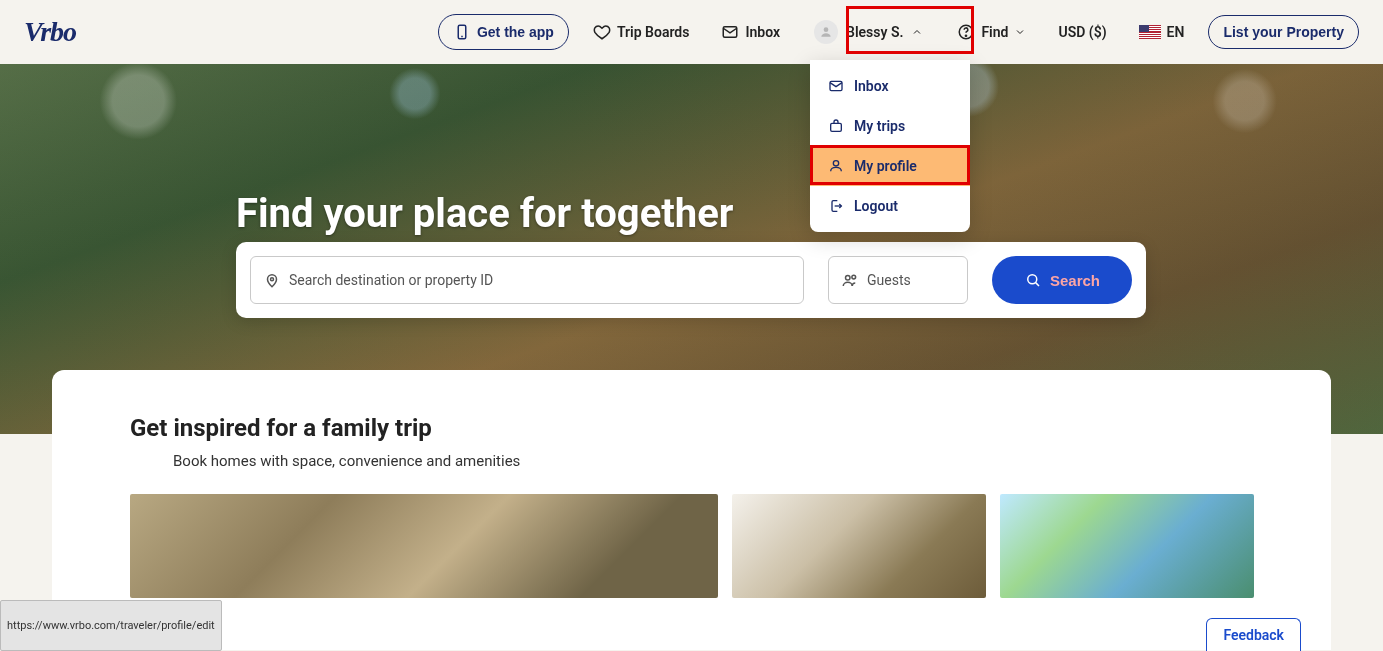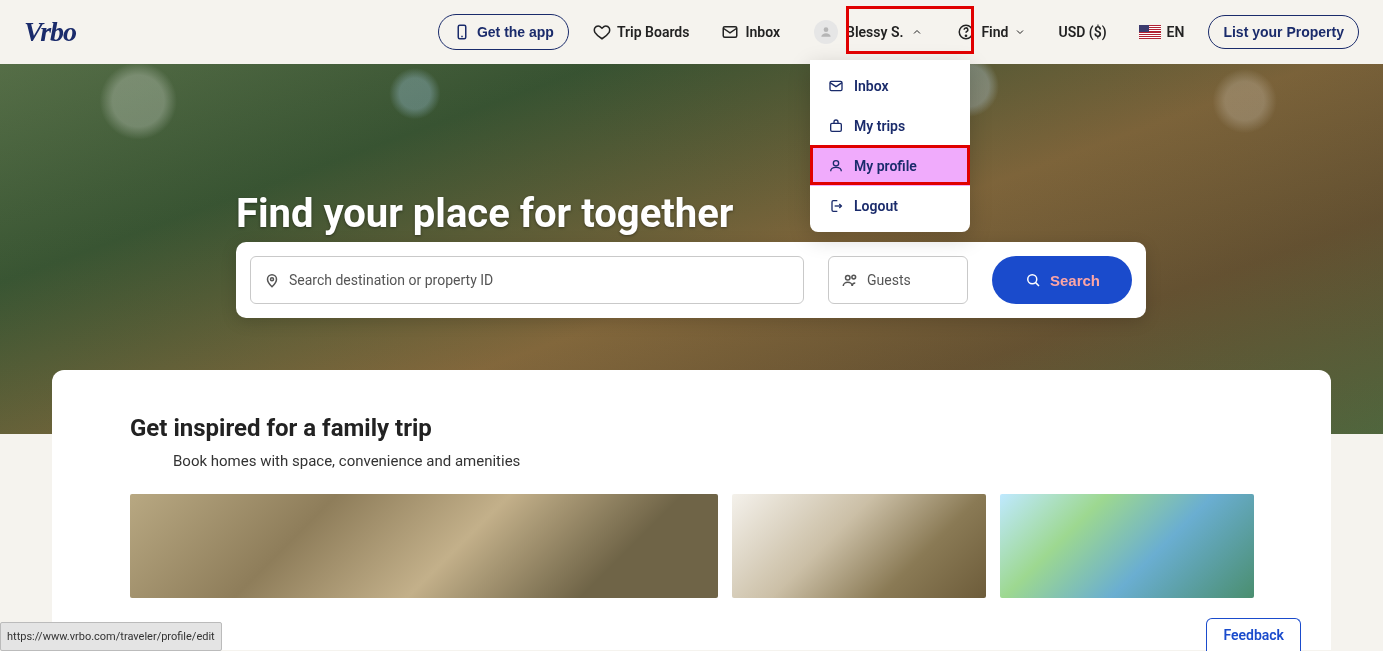--- a/index.html
+++ b/index.html
@@ -109,21 +109,21 @@
   .dd-item {
     display: flex;
     align-items: center;
     gap: 10px;
     padding: 12px 18px;
     font-size: 14px;
     font-weight: 600;
     color: #1a2b6b;
     cursor: pointer;
   }
-  .dd-item.hover { background: #f0abfc; }
+  .dd-item.hover { background: #fdba74; }
   .dd-icon { width: 16px; height: 16px; display:inline-flex; }
   .dd-icon svg { width:100%; height:100%; }
 
   
   .hero {
     position: relative;
     height: 370px;
     background:
       linear-gradient(rgba(30,40,30,0.15), rgba(30,40,30,0.05)),
       linear-gradient(160deg, #5f7a4e 0%, #3c5a35 25%, #8a6c3e 55%, #6b5533 75%, #52693f 100%);
@@ -236,21 +236,21 @@
     font-weight: 600;
     color: #1a4bcc;
     cursor: pointer;
   }
   
   .status-bar {
     position: fixed;
     left: 0; bottom: 0;
     background: #e4e4e4;
     border: 1px solid #bbb;
-    padding: 7px 6px;
+    padding: 18px 6px;
     font-size: 11px;
     color: #333;
     border-radius: 2px;
   }
 </style>
 </head>
 <body>
 
 <div class="header">
   <div class="logo">Vrbo</div>

